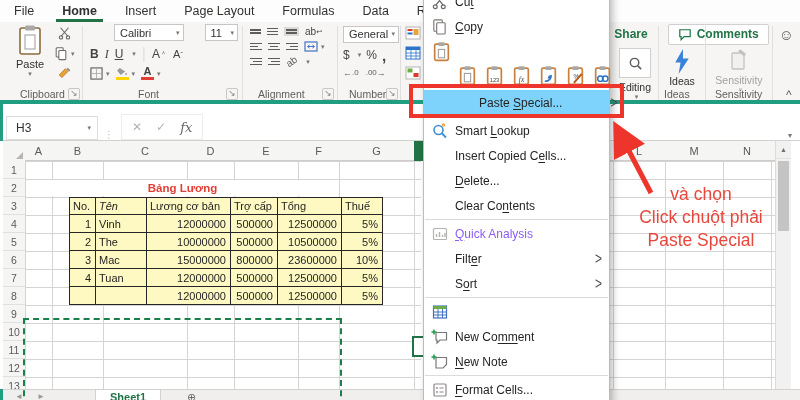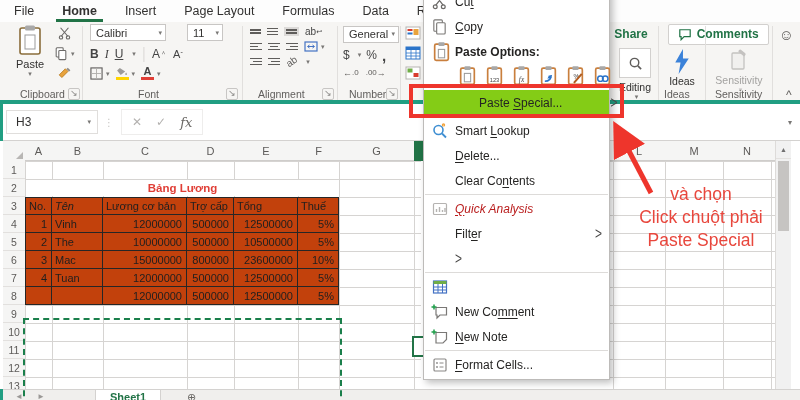--- a/index.html
+++ b/index.html
@@ -38,59 +38,59 @@
   .share-row{position:absolute;right:6px;top:2px;display:flex;align-items:center;gap:10px;height:20px;}
   .pill{display:flex;align-items:center;gap:5px;border:1px solid #d2d0ce;background:#fff;height:19px;
         padding:0 9px;font-size:12px;color:#217346;font-weight:600;border-radius:2px;}
   .rt-btn{position:absolute;top:26px;display:flex;flex-direction:column;align-items:center;
           font-size:10.5px;color:#323130;}
   
   .green-line{position:absolute;left:0;top:100px;width:800px;height:4px;background:#219e82;}
   .green-strip{position:absolute;left:0;top:100px;width:3px;height:300px;background:#219e82;}
   
   .fbar{position:absolute;left:3px;top:104px;width:797px;height:36px;background:#fff;
-        border-bottom:1px solid #d4d2d0;display:flex;align-items:center;}
+        border-bottom:1px solid #d4d2d0;display:flex;align-items:flex-end;}
   .namebox{width:92px;height:24px;border:1px solid #e0dedc;display:flex;align-items:center;
            justify-content:space-between;padding:0 6px 0 9px;font-size:12px;color:#323130;box-sizing:border-box;margin-left:3px;}
   .fdots{color:#c8c6c4;font-size:10px;margin:0 6px;letter-spacing:1px;}
   .fbtns{display:flex;align-items:center;gap:14px;border:1px solid #eeedec;height:24px;padding:0 10px;color:#b3b1af;font-size:12px;}
   .fx{font-family:"DejaVu Serif","Liberation Serif",serif;font-style:italic;color:#696764;font-size:13px;}
   .finput{flex:1;height:24px;}
   .fexpand{font-size:8px;color:#797775;margin-right:8px;}
   
   .grid-wrap{position:absolute;left:0;top:141px;width:800px;height:248px;background:#fff;}
   .hdrbg{position:absolute;top:0;height:20px;background:#f5f5f4;border-bottom:1px solid #cfcdcb;box-sizing:border-box;}
   .colhdr{position:absolute;top:0;height:20px;font-size:11px;color:#5c5a58;display:flex;align-items:center;justify-content:center;}
   .colhdr.sel{background:#217346;color:#fff;}
   .rowhdr{position:absolute;left:3px;width:22px;font-size:10.5px;color:#5c5a58;display:flex;align-items:center;justify-content:center;background:#f5f5f4;border-bottom:1px solid #e2e0de;box-sizing:border-box;}
   .corner{position:absolute;left:3px;top:0;width:22px;height:20px;background:#f5f5f4;}
   .corner::after{content:"";position:absolute;right:2px;bottom:2px;border-left:7px solid transparent;border-bottom:7px solid #b8b6b4;}
-  .cell{position:absolute;font-size:11px;color:#1f1f1f;display:flex;align-items:center;background:#c2410c;
-        box-sizing:border-box;border-right:1px solid #262626;border-bottom:1px solid #262626;white-space:nowrap;overflow:hidden;}
+  .cell{position:absolute;font-size:11px;color:#1f1f1f;display:flex;align-items:center;background:#fef9c3;
+        box-sizing:border-box;border-right:1px solid #262626;border-bottom:1px solid #262626;white-space:nowrap;overflow:hidden;margin-left:44px;}
   .cell.num{justify-content:flex-end;padding-right:4px;}
   .cell.txt{justify-content:flex-start;padding-left:3px;}
   .title-cell{position:absolute;background:#fff;color:#e03e36;font-size:11.5px;font-weight:600;
               display:flex;align-items:center;justify-content:center;}
   .ants{position:absolute;border:2px dashed #1a7f4b;box-sizing:border-box;z-index:6;pointer-events:none;}
   .selcell{position:absolute;border:2px solid #217346;background:#fff;box-sizing:border-box;z-index:5;}
   .vscroll{position:absolute;left:775px;top:0;width:16px;height:248px;background:#f1f1f1;border-left:1px solid #dddbd9;box-sizing:border-box;}
   .vscroll .up{height:17px;display:flex;align-items:center;justify-content:center;font-size:7px;color:#707070;border-bottom:1px solid #e3e1df;}
   .vscroll .thumb{margin:2px 2px;height:70px;background:#c6c4c2;}
   
   .sheetbar{position:absolute;left:3px;top:389px;width:797px;height:11px;background:#f0efed;border-top:1px solid #d4d2d0;
             display:flex;align-items:flex-start;font-size:11px;overflow:hidden;}
   .navarrows{width:80px;display:flex;gap:14px;padding:2px 0 0 12px;color:#9a9896;font-size:8px;}
   .sheet-tab{background:#fff;color:#217346;font-weight:700;padding:1px 14px 8px 14px;border-left:1px solid #d4d2d0;border-right:1px solid #d4d2d0;}
   .addsheet{color:#696764;font-size:11px;margin-left:26px;padding-top:1px;}
   
   .ctx-menu{position:absolute;left:423px;top:-14px;width:187px;background:#fff;border:1px solid #bdbbb9;
             box-shadow:3px 3px 7px rgba(0,0,0,.25);padding:2px 0;z-index:30;font-size:12px;color:#252423;box-sizing:border-box;}
   .menu-item{height:25px;display:flex;align-items:center;padding-right:7px;}
-  .menu-item.hl{background:#84cc16;gap:48px;}
-  .menu-item.disabled{color:#b91c1c;font-style:italic;}
+  .menu-item.hl{background:#7dd3fc;gap:48px;}
+  .menu-item.disabled{color:#8b5cf6;}
   .mi-icon{width:31px;padding-left:7px;box-sizing:border-box;display:flex;align-items:center;}
   .mi-label{flex:1;white-space:nowrap;}
   .mi-label u{text-underline-offset:2px;}
   .mi-arrow{color:#494847;font-size:12px;transform:scaleY(1.3);}
   .menu-sep{height:1px;background:#dddbd9;margin:1px 1px;}
   .paste-row{height:26px;display:flex;align-items:center;gap:6px;padding-left:33px;}
   .mi-bold{font-weight:700;}
   
   .red-overlay{position:absolute;left:0;top:0;width:800px;height:400px;z-index:40;pointer-events:none;}
   .annotation{position:absolute;left:608px;top:183px;width:186px;text-align:center;z-index:41;
@@ -143,21 +143,21 @@
           <svg width="15" height="14" viewBox="0 0 16 16">
             <path d="M2 9 L9 2 l3 3 -7 7 z" fill="#e8a33d" stroke="#b97a1e" stroke-width="1"></path>
             <path d="M11 1.5 l3 3" stroke="#8a8886" stroke-width="2"></path>
           </svg>
         </span>
     </div>
 
     <div class="vsep" style="left:82px;"></div>
 
     <div class="grp" style="left:90px;width:148px;">
-      <div style="display:flex;gap:21px;">
+      <div style="display:flex;gap:21px;margin-left:24px;">
         <span class="combo" style="width:76px;">
             <span>Calibri</span>
             <span class="caret">▾</span>
           </span>
         <span class="combo" style="width:36px;">
             <span>11</span>
             <span class="caret">▾</span>
           </span>
       </div>
       <div class="rl">
@@ -535,21 +535,20 @@
         <span class="mi-label"><u>C</u>opy</span>
       </div>
       <div class="menu-item">
         <span class="mi-icon">
           <svg width="21" height="21" viewBox="0 0 20 20">
             <rect x="3.5" y="3" width="13" height="15.5" rx="1.5" fill="#fff" stroke="#c97f3d" stroke-width="1.6"></rect>
             <rect x="7" y="1.2" width="6" height="3.6" rx="1" fill="#a8a8a8"></rect>
             <rect x="7" y="8" width="6" height="8" fill="#fff" stroke="#9b9b9b"></rect>
           </svg>
         </span>
-        <span class="mi-label mi-bold">Paste Options:</span>
       </div>
       <div class="paste-row">
         <span><svg width="21" height="21" viewBox="0 0 20 20">
             <rect x="3.5" y="3" width="13" height="15.5" rx="1.5" fill="#fff" stroke="#c97f3d" stroke-width="1.6"></rect>
             <rect x="7" y="1.2" width="6" height="3.6" rx="1" fill="#a8a8a8"></rect>
             <rect x="7" y="8" width="6" height="8" fill="#fff" stroke="#9b9b9b"></rect>
           </svg></span>
         <span><svg width="21" height="21" viewBox="0 0 20 20">
             <rect x="3.5" y="3" width="13" height="15.5" rx="1.5" fill="#fff" stroke="#c97f3d" stroke-width="1.6"></rect>
             <rect x="7" y="1.2" width="6" height="3.6" rx="1" fill="#a8a8a8"></rect>
@@ -591,20 +590,24 @@
             <circle cx="7.5" cy="8" r="4.5" fill="none" stroke="#3f8fd2" stroke-width="1.6"></circle>
             <line x1="11" y1="11.5" x2="15" y2="15.5" stroke="#3f8fd2" stroke-width="1.8"></line>
             <circle cx="12.5" cy="3" r="1.7" fill="#f2a33c"></circle>
             <text x="12.5" y="4.6" font-size="3.2" text-anchor="middle" fill="#fff" font-family="sans-serif">i</text>
           </svg>
         </span>
         <span class="mi-label">Smart <u>L</u>ookup</span>
       </div>
       <div class="menu-item">
         <span class="mi-icon"></span>
+        <span class="mi-label">Insert Copied C<u>e</u>lls...</span>
+      </div>
+      <div class="menu-item">
+        <span class="mi-icon"></span>
         <span class="mi-label"><u>D</u>elete...</span>
       </div>
       <div class="menu-item">
         <span class="mi-icon"></span>
         <span class="mi-label">Clear Co<u>n</u>tents</span>
       </div>
       <div class="menu-sep"></div>
       <div class="menu-item disabled">
         <span class="mi-icon">
           <svg width="18" height="18" viewBox="0 0 18 18">
@@ -614,20 +617,21 @@
         </span>
         <span class="mi-label"><u>Q</u>uick Analysis</span>
       </div>
       <div class="menu-item">
         <span class="mi-icon"></span>
         <span class="mi-label">Filt<u>e</u>r</span>
         <span class="mi-arrow">&gt;</span>
       </div>
       <div class="menu-item">
         <span class="mi-icon"></span>
+        <span class="mi-label">S<u>o</u>rt</span>
         <span class="mi-arrow">&gt;</span>
       </div>
       <div class="menu-sep"></div>
       <div class="menu-item">
         <span class="mi-icon">
           <svg width="18" height="18" viewBox="0 0 18 18">
             <rect x="2.5" y="3" width="13" height="12" fill="#fff" stroke="#4472c4" stroke-width="1.2"></rect>
             <rect x="2.5" y="3" width="13" height="3" fill="#70ad47"></rect>
             <path d="M2.5 9 h13 M2.5 12 h13 M7 6 v9 M11.5 6 v9" stroke="#4472c4" stroke-width="1"></path>
           </svg>

